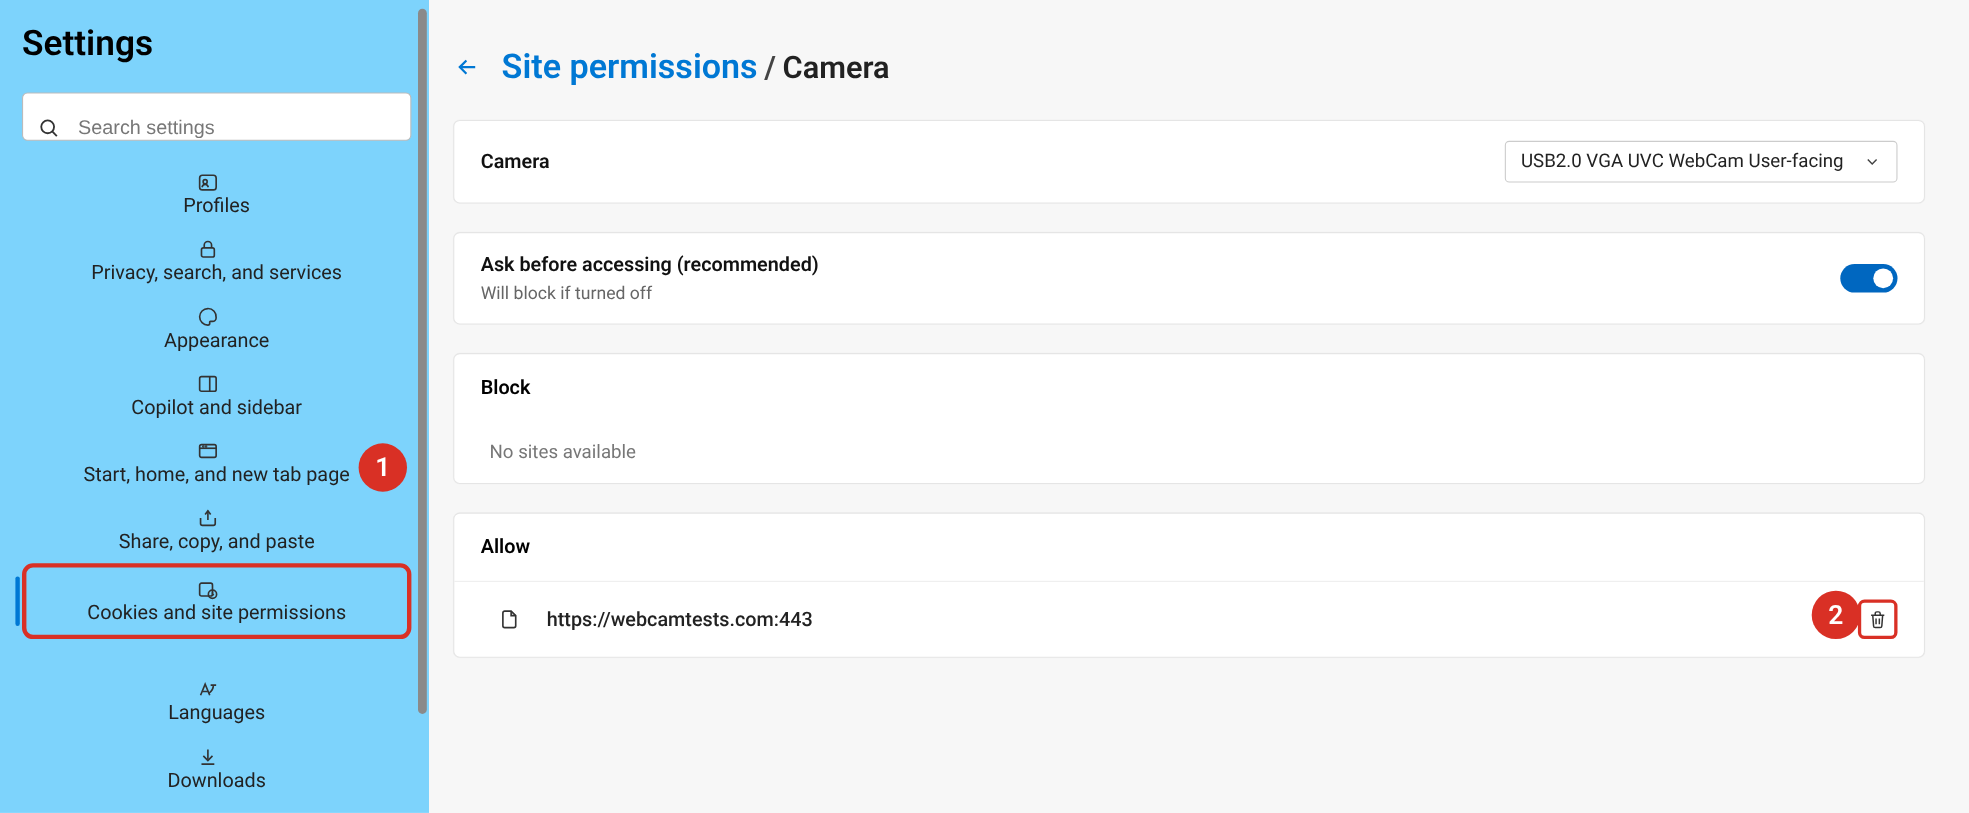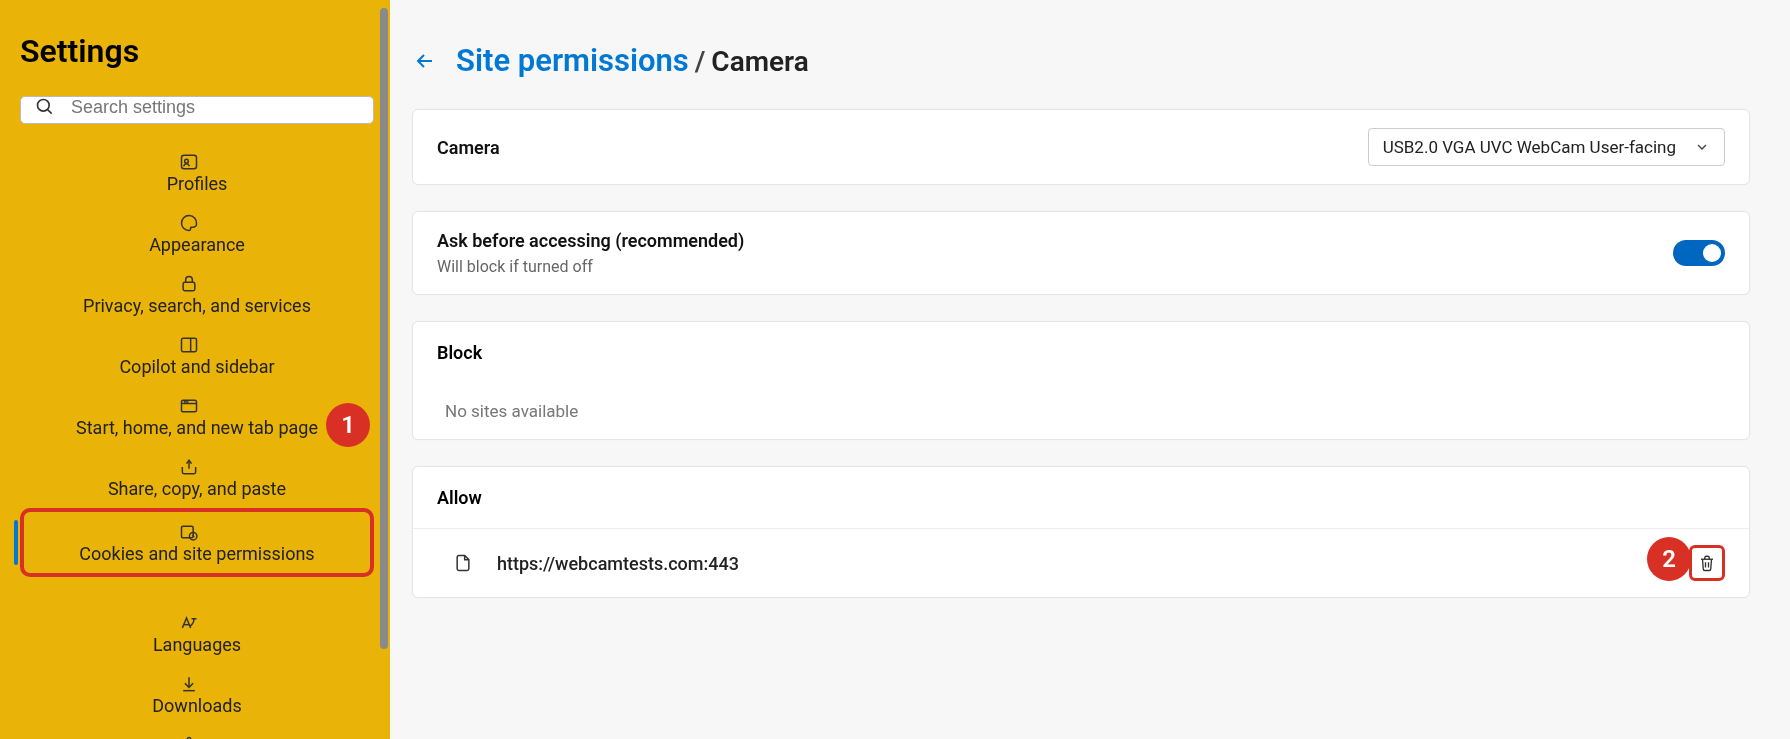--- a/index.html
+++ b/index.html
@@ -7,37 +7,37 @@
     font-family: "Segoe UI", -apple-system, BlinkMacSystemFont, Roboto, "Helvetica Neue", sans-serif;
     background: #f7f7f7;
     color: #000;
     width: 1790px;
     height: 739px;
     overflow: hidden;
     display: flex;
   }
   .sidebar {
     width: 390px;
-    background: #eab308;
-    padding: 32px 16px 0 20px;
+    background: #7dd3fc;
+    padding: 20px 16px 0 20px;
     position: relative;
   }
   .sidebar-title {
     font-size: 32px;
     font-weight: 600;
     margin-bottom: 26px;
   }
   .search-box {
     display: flex;
-    align-items: flex-start;
+    align-items: flex-end;
     border: 1px solid #bbb;
     border-radius: 5px;
     background: #fff;
     padding: 0 14px;
-    height: 28px;
+    height: 44px;
     margin-bottom: 18px;
   }
   .search-box input {
     border: none;
     outline: none;
     font-size: 18px;
     margin-left: 16px;
     flex: 1;
     color: #444;
     background: transparent;
@@ -214,33 +214,33 @@
             <rect x="3" y="4" width="18" height="16" rx="3"></rect>
             <circle cx="9" cy="11" r="2.2"></circle>
             <path d="M5.5 17c.8-2 2.2-3 3.5-3s2.7 1 3.5 3"></path>
           </svg>
         </span>
       <span>Profiles</span>
     </li>
     <li class="nav-item">
       <span class="icon">
           <svg width="20" height="20" viewBox="0 0 24 24" fill="none" stroke="currentColor" stroke-width="1.8">
-            <path d="M12 3a9 9 0 1 0 0 18c1.5 0 2-1 2-2s-.5-2 1-2h2a4 4 0 0 0 4-4 9 9 0 0 0-9-10Z"></path>
-          </svg>
-        </span>
-      <span>Appearance</span>
-    </li>
-    <li class="nav-item">
-      <span class="icon">
-          <svg width="20" height="20" viewBox="0 0 24 24" fill="none" stroke="currentColor" stroke-width="1.8">
             <rect x="5" y="10" width="14" height="10" rx="2"></rect>
             <path d="M8 10V7a4 4 0 0 1 8 0v3"></path>
           </svg>
         </span>
       <span>Privacy, search, and services</span>
+    </li>
+    <li class="nav-item">
+      <span class="icon">
+          <svg width="20" height="20" viewBox="0 0 24 24" fill="none" stroke="currentColor" stroke-width="1.8">
+            <path d="M12 3a9 9 0 1 0 0 18c1.5 0 2-1 2-2s-.5-2 1-2h2a4 4 0 0 0 4-4 9 9 0 0 0-9-10Z"></path>
+          </svg>
+        </span>
+      <span>Appearance</span>
     </li>
     <li class="nav-item">
       <span class="icon">
           <svg width="20" height="20" viewBox="0 0 24 24" fill="none" stroke="currentColor" stroke-width="1.8">
             <rect x="3" y="4" width="18" height="16" rx="2"></rect>
             <line x1="14" y1="4" x2="14" y2="20"></line>
           </svg>
         </span>
       <span>Copilot and sidebar</span>
     </li>

